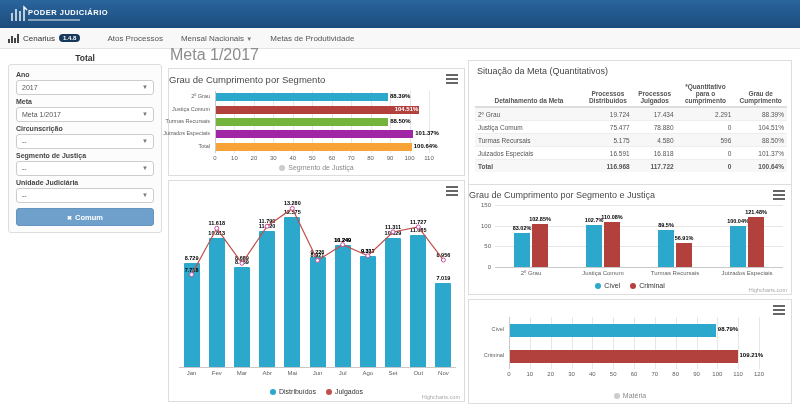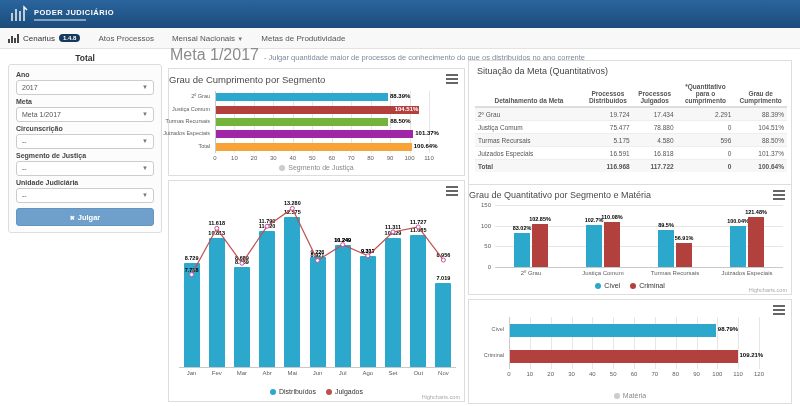--- a/index.html
+++ b/index.html
@@ -2,26 +2,26 @@
 <html><head>
 <meta charset="utf-8">
 <style>
   * { margin:0; padding:0; box-sizing:border-box; }
   html,body { width:800px; height:406px; font-family:"Liberation Sans", sans-serif; background:#fff; }
   #app { position:relative; width:800px; height:406px; overflow:hidden; background:#fff; }
 
   
   .topbar { position:absolute; left:0; top:0; width:800px; height:28px;
             background:linear-gradient(#2A659D,#1C4C7C); display:flex; align-items:center; padding:0 10px; }
-  .logo { display:flex; align-items:center; gap:6px; }
+  .logo { display:flex; align-items:center; gap:0; }
   .logo-text { color:#fff; font-size:7.5px; font-weight:bold; letter-spacing:.5px; }
   .logo-sub { width:52px; height:2px; background:rgba(255,255,255,.45); margin-top:2px; }
   .navbar { position:absolute; left:0; top:28px; width:800px; height:21px; background:#F8F8F8;
             border-bottom:1px solid #E3E3E3; display:flex; align-items:center; padding:0 8px; font-size:8px; color:#555; }
-  .brand { display:flex; align-items:center; gap:4px; color:#333; margin-right:18px; }
+  .brand { display:flex; align-items:center; gap:4px; color:#333; margin-right:27px; }
   .badge { background:#17395C; color:#fff; border-radius:6px; font-size:6px; padding:1px 4px; font-weight:bold; }
   .nav-item { margin-right:18px; cursor:pointer; }
   .caret { font-size:6px; color:#777; }
   .cen-icon { display:flex; align-items:flex-end; gap:1px; height:9px; }
   .cen-icon i { display:block; width:2px; background:#444; }
 
   
   .sidebar-title { position:absolute; left:8px; top:53px; width:154px; text-align:center;
                    font-size:8.5px; font-weight:bold; color:#333; }
   .sidebar { position:absolute; left:8px; top:64px; width:154px; background:#FCFCFC;
@@ -140,27 +140,26 @@
     </div>
     <div class="fgroup">
       <div class="flabel">Unidade Judiciária</div>
       <div class="fselect">
         <span>--</span>
         <span class="caret">▼</span>
       </div>
     </div>
     <div class="clear-btn">
       <span style="font-size:6px">✖</span>
-      <span>Julgar</span>
+      <span>Comum</span>
     </div>
   </div>
 
   <div class="page-head">
     <span class="page-title">Meta 1/2017</span>
-    <span class="page-sub">- Julgar quantidade maior de processos de conhecimento do que os distribuídos no ano corrente</span>
   </div>
 
   <div class="panel" id="panel-segment" style="left:168px;top:68px;width:297px;height:108px">
     <div class="chart-title">Grau de Cumprimento por Segmento</div>
     <div class="burger">
         <i></i>
         <i></i>
         <i></i>
       </div>
   <div style="position: absolute; left: 46px; top: 22px; width: 214px; height: 62px;">
@@ -339,21 +338,21 @@
             <td>117.722</td>
             <td>0</td>
             <td>100.64%</td>
           </tr>
         </tbody>
       </table>
     <div class="footnote">*Quantitativo necessário para o cumprimento da meta.</div>
   </div>
 
   <div class="panel" id="panel-grouped" style="left:468px;top:184px;width:324px;height:111px">
-    <div class="chart-title" style="font-size:9px">Grau de Quantitativo por Segmento e Matéria</div>
+    <div class="chart-title" style="font-size:9px">Grau de Cumprimento por Segmento e Justiça</div>
     <div class="burger">
         <i></i>
         <i></i>
         <i></i>
       </div>
   <div style="position: absolute; left: 26px; top: 20px; width: 288px; height: 62px;">
         <div style="position: absolute; left: 0px; top: 62px; width: 288px; height: 1px; background: rgb(201, 201, 201);"></div>
         <div style="position: absolute; left: 0px; top: 41.3333px; width: 288px; height: 1px; background: rgb(230, 230, 230);"></div>
         <div style="position: absolute; left: 0px; top: 20.6667px; width: 288px; height: 1px; background: rgb(230, 230, 230);"></div>
         <div style="position: absolute; left: 0px; top: 0px; width: 288px; height: 1px; background: rgb(230, 230, 230);"></div>

